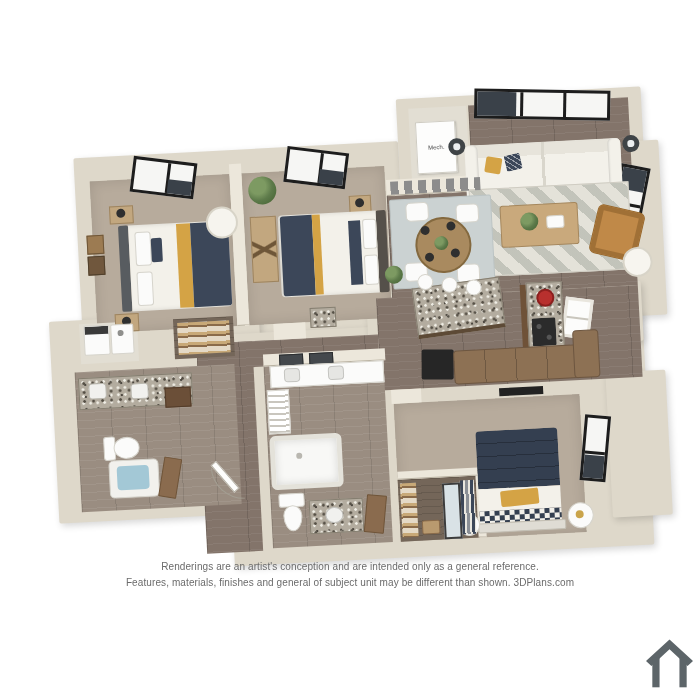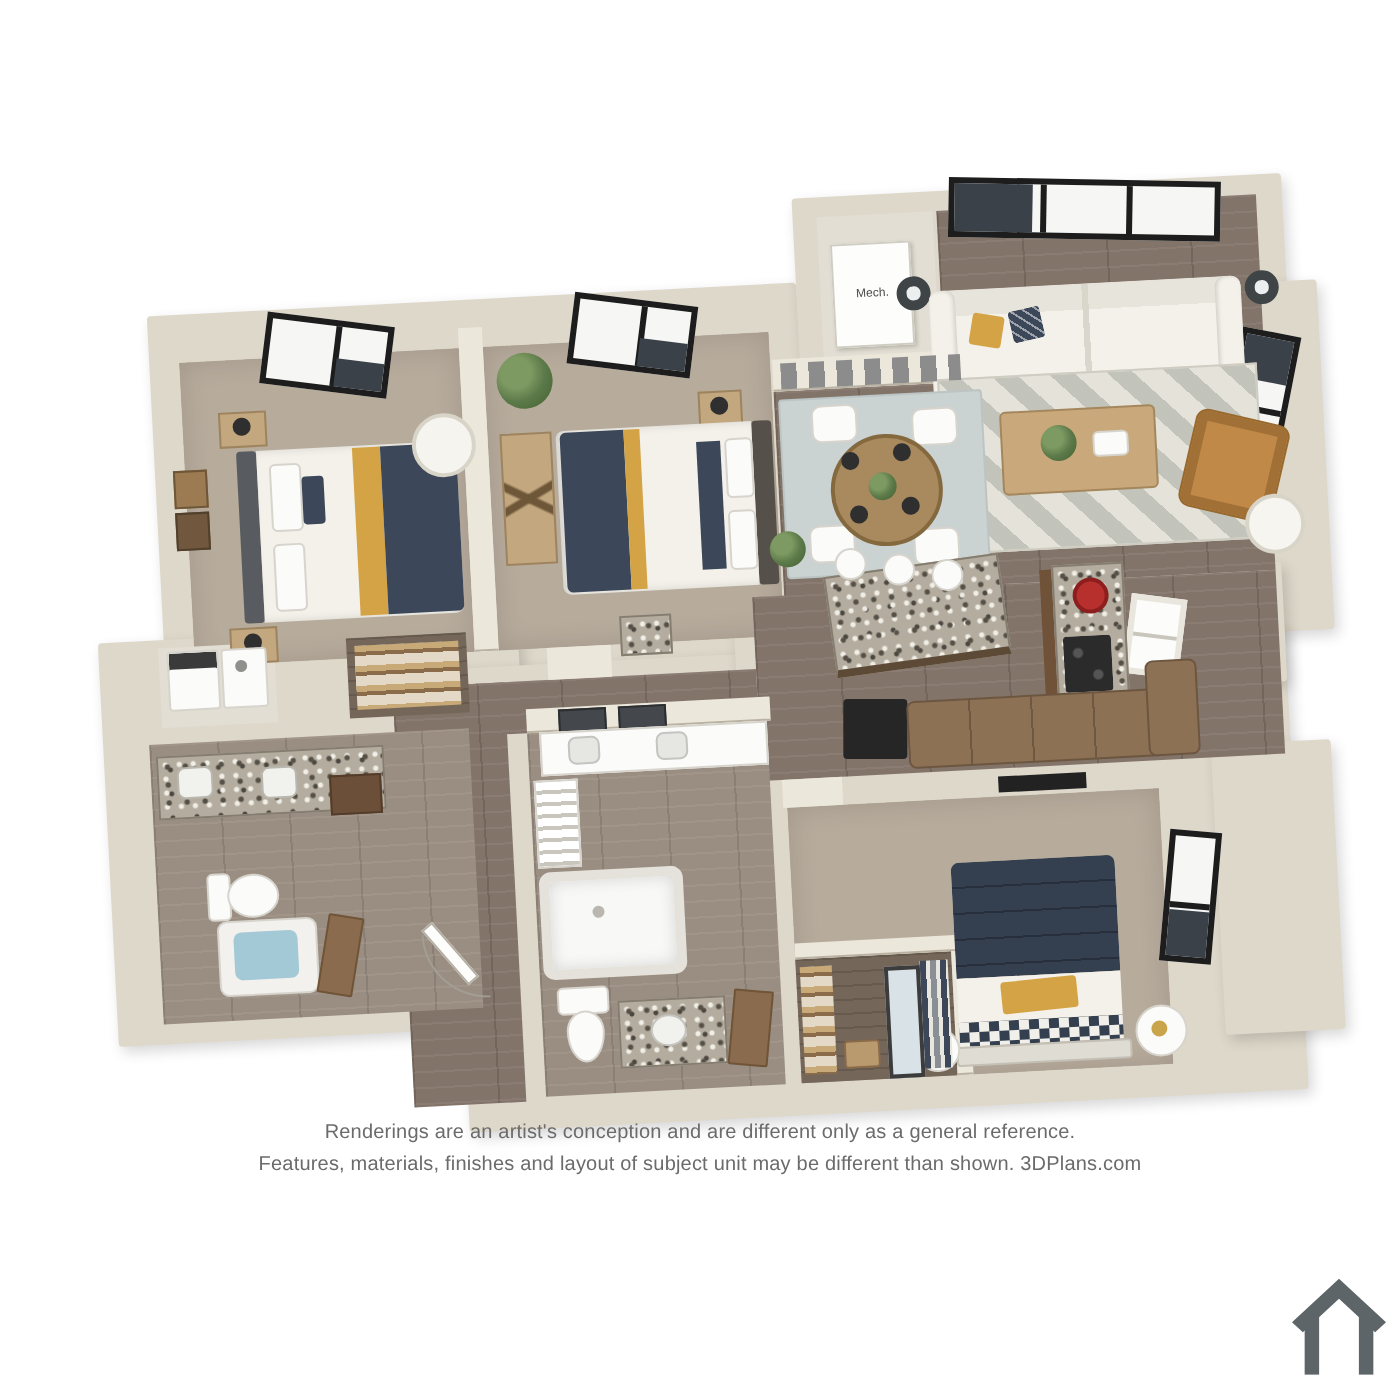--- a/index.html
+++ b/index.html
@@ -249,21 +249,21 @@
   <div class="a" style="left:74px;top:352px;width:48px;height:36px;background:#f2f1ed;border:1px solid #d6d4cc;border-radius:5px;"></div>
   <div class="a" style="left:82px;top:358px;width:32px;height:24px;background:var(--water-blue,#a3c8d6);border-radius:4px;"></div>
   <div class="a door" style="left:126px;top:352px;width:16px;height:38px;transform:rotate(12deg);"></div>
 
   <div class="a arc" style="left:176px;top:364px;width:32px;height:32px;"></div>
   <div class="a" style="left:176px;top:362px;width:5px;height:34px;background:#fdfdfc;border:1px solid #b5b0a4;transform:rotate(-38deg);transform-origin:top left;"></div>
 
 </div>
 
 <div class="a disclaimer">
-  <div>Renderings are an artist's conception and are different only as a general reference.</div>
-  <div>Features, materials, finishes and layout of subject unit may be different than shown. 3DPlans.com</div>
+  <div>Renderings are an artist's conception and are intended only as a general reference.</div>
+  <div>Features, materials, finishes and general of subject unit may be different than shown. 3DPlans.com</div>
 </div>
 
 <svg class="a" style="left:646px;top:634px;" width="47" height="56" viewBox="0 0 52 58">
   <path d="M0,28 L26,4 L52,28 L46,33.5 L26,15 L6,33.5 Z" fill="var(--icon-gray,#5d6569)"></path>
   <rect x="7" y="24" width="8" height="33" fill="var(--icon-gray,#5d6569)"></rect>
   <rect x="37" y="24" width="8" height="33" fill="var(--icon-gray,#5d6569)"></rect>
 </svg>
 
 </body></html>

